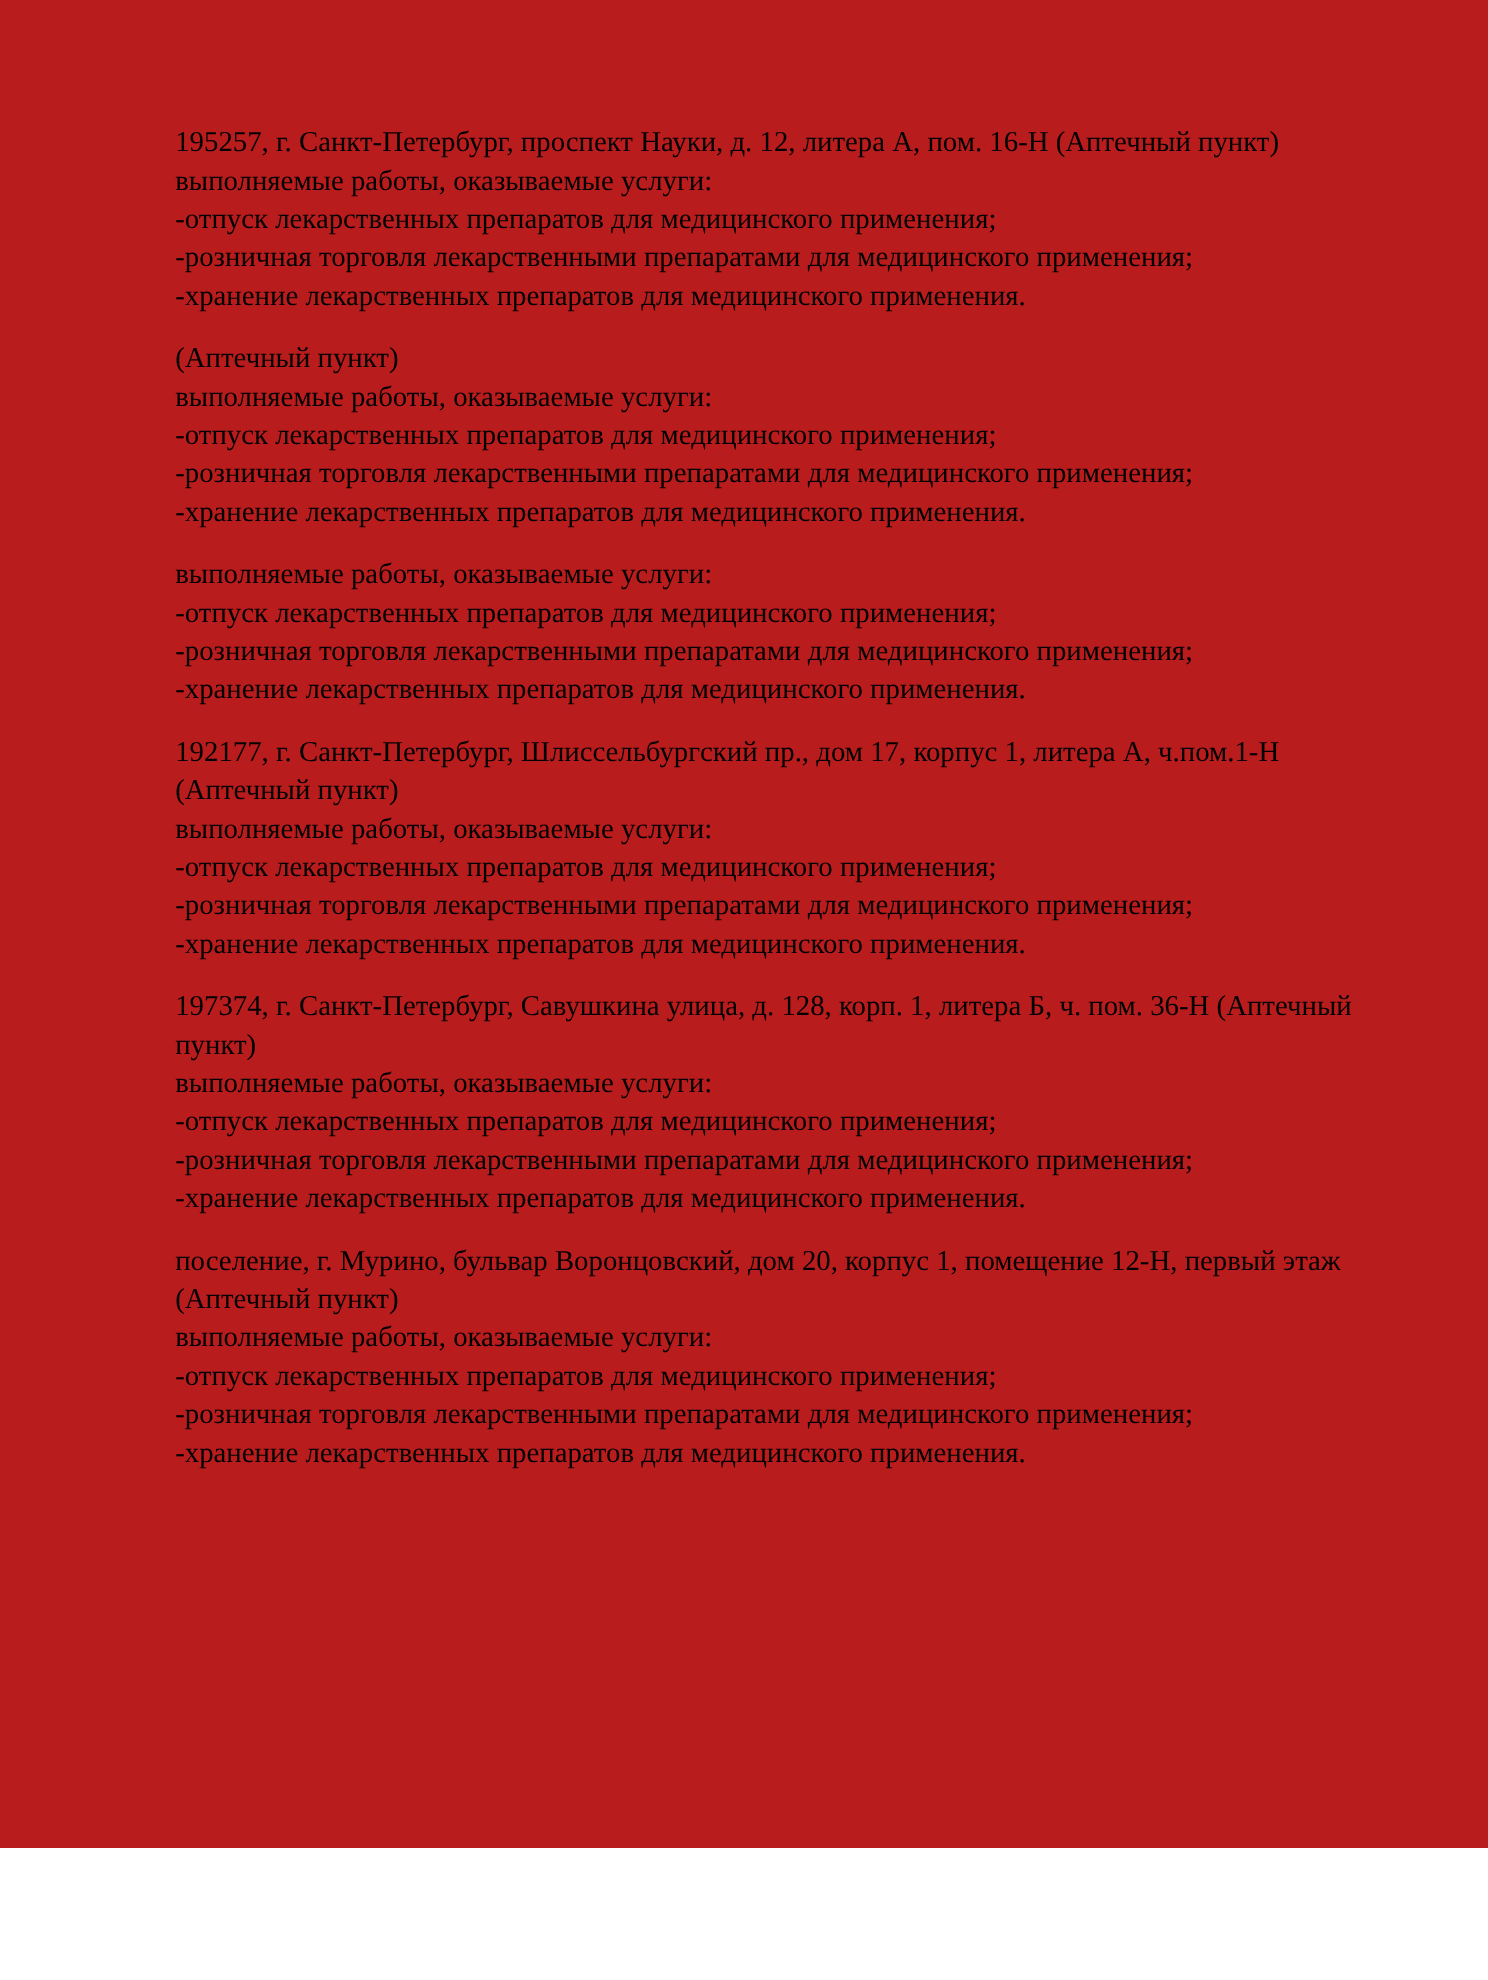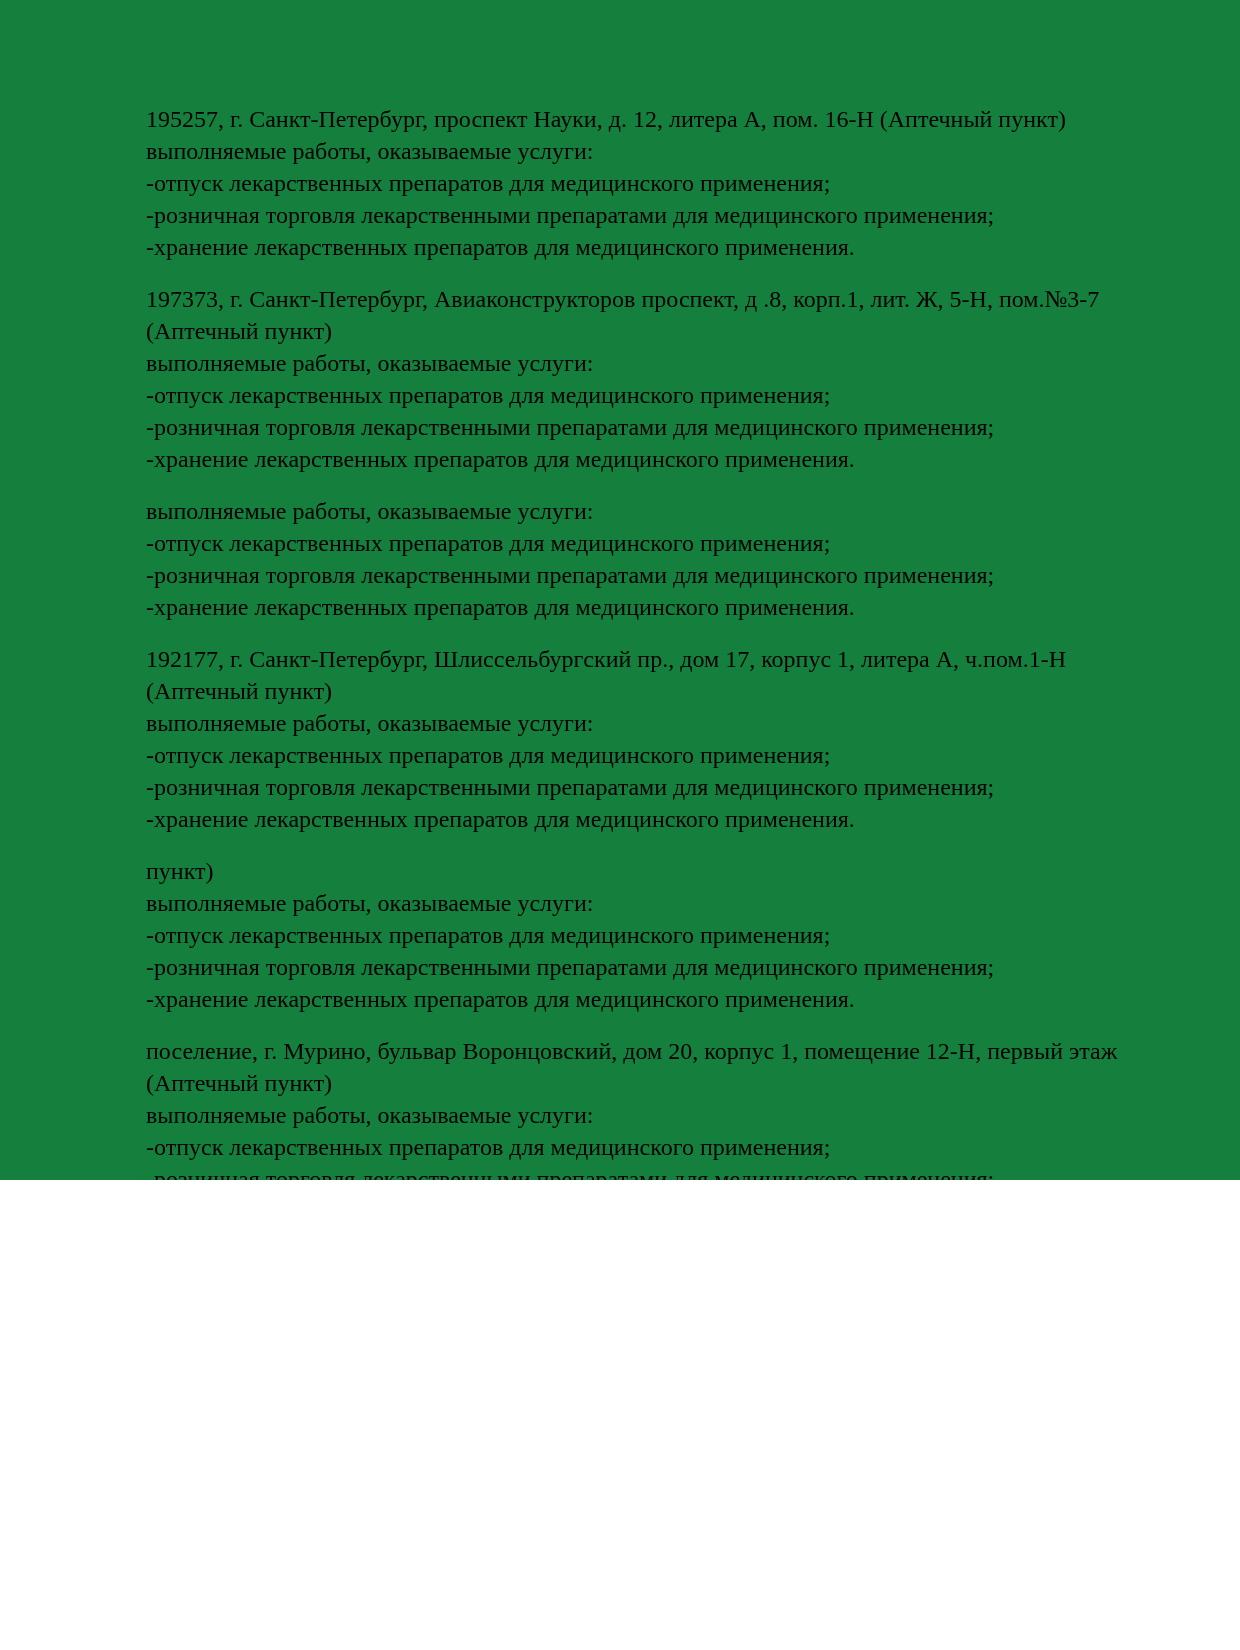--- a/index.html
+++ b/index.html
@@ -3,22 +3,22 @@
 <meta charset="utf-8">
 <style>
   html, body {
     margin: 0;
     padding: 0;
     background: #ffffff;
   }
   .page {
     position: relative;
     width: 1240px;
-    height: 1180px;
-    background: #15803d;
+    height: 1540px;
+    background: #b91c1c;
     box-sizing: border-box;
     padding: 103px 120px 0 146px;
     font-family: "Liberation Serif", "DejaVu Serif", serif;
     font-size: 24px;
     line-height: 32px;
     color: #000000;
     overflow: hidden;
   }
   .para {
     margin: 0 0 20px 0;
@@ -35,21 +35,20 @@
 
   <div class="para">
     <div class="line">195257, г. Санкт-Петербург, проспект Науки, д. 12, литера А, пом. 16-Н (Аптечный пункт)</div>
     <div class="line">выполняемые работы, оказываемые услуги:</div>
     <div class="line">-отпуск лекарственных препаратов для медицинского применения;</div>
     <div class="line">-розничная торговля лекарственными препаратами для медицинского применения;</div>
     <div class="line">-хранение лекарственных препаратов для медицинского применения.</div>
   </div>
 
   <div class="para">
-    <div class="line">197373, г. Санкт-Петербург, Авиаконструкторов проспект, д .8, корп.1, лит. Ж, 5-Н, пом.№3-7</div>
     <div class="line">(Аптечный пункт)</div>
     <div class="line">выполняемые работы, оказываемые услуги:</div>
     <div class="line">-отпуск лекарственных препаратов для медицинского применения;</div>
     <div class="line">-розничная торговля лекарственными препаратами для медицинского применения;</div>
     <div class="line">-хранение лекарственных препаратов для медицинского применения.</div>
   </div>
 
   <div class="para">
     <div class="line">выполняемые работы, оказываемые услуги:</div>
     <div class="line">-отпуск лекарственных препаратов для медицинского применения;</div>
@@ -60,20 +59,21 @@
   <div class="para">
     <div class="line">192177, г. Санкт-Петербург, Шлиссельбургский пр., дом 17, корпус 1, литера А, ч.пом.1-Н</div>
     <div class="line">(Аптечный пункт)</div>
     <div class="line">выполняемые работы, оказываемые услуги:</div>
     <div class="line">-отпуск лекарственных препаратов для медицинского применения;</div>
     <div class="line">-розничная торговля лекарственными препаратами для медицинского применения;</div>
     <div class="line">-хранение лекарственных препаратов для медицинского применения.</div>
   </div>
 
   <div class="para">
+    <div class="line">197374, г. Санкт-Петербург, Савушкина улица, д. 128, корп. 1, литера Б, ч. пом. 36-Н (Аптечный</div>
     <div class="line">пункт)</div>
     <div class="line">выполняемые работы, оказываемые услуги:</div>
     <div class="line">-отпуск лекарственных препаратов для медицинского применения;</div>
     <div class="line">-розничная торговля лекарственными препаратами для медицинского применения;</div>
     <div class="line">-хранение лекарственных препаратов для медицинского применения.</div>
   </div>
 
   <div class="para">
     <div class="line">поселение, г. Мурино, бульвар Воронцовский, дом 20, корпус 1, помещение 12-Н, первый этаж</div>
     <div class="line">(Аптечный пункт)</div>

